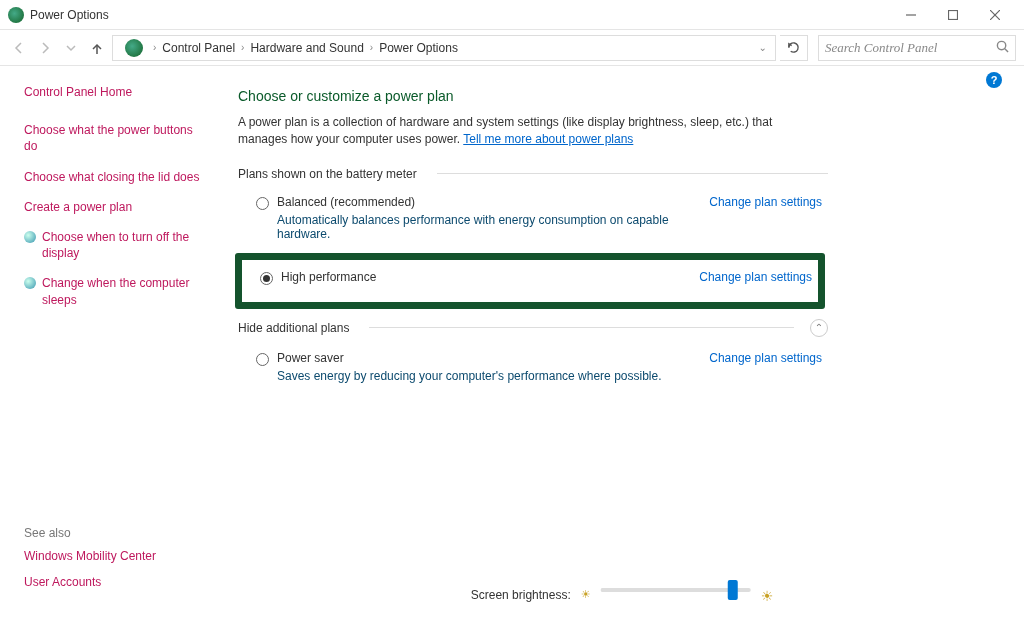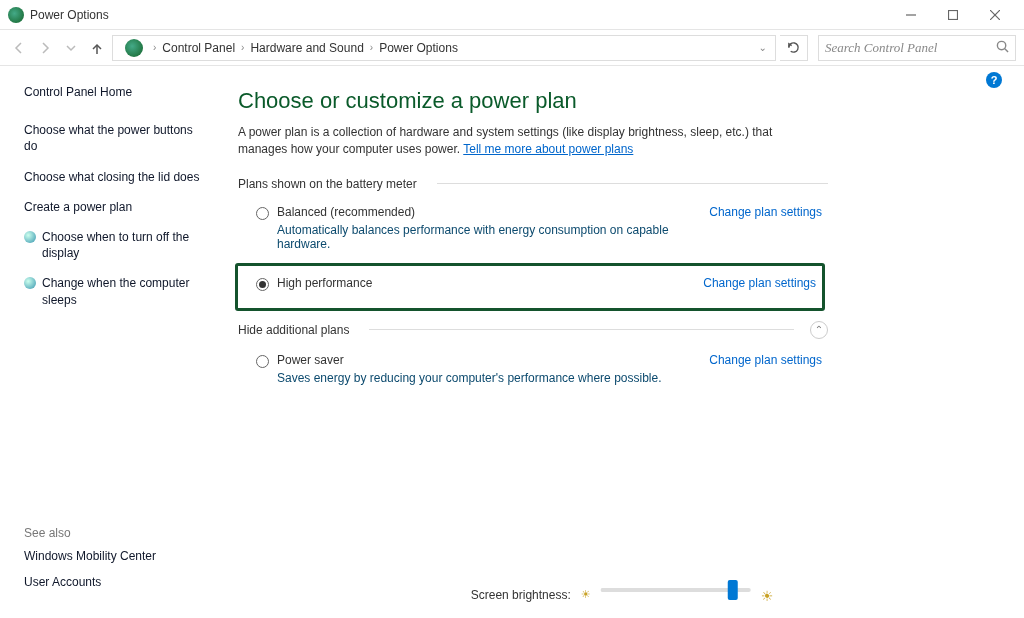--- a/index.html
+++ b/index.html
@@ -93,21 +93,21 @@
       top: 6px; right: -782px;
       width: 16px; height: 16px;
       background: #0078d4;
       color: #fff;
       border-radius: 50%;
       display: flex; align-items: center; justify-content: center;
       font-size: 11px; font-weight: bold;
     }
     .side-link {
       display: flex; align-items: flex-start; gap: 6px;
-      color: #0f172a;
+      color: #be185d;
       margin-bottom: 14px;
       line-height: 1.35;
       cursor: pointer;
     }
     .side-link.home { font-weight: 400; margin-bottom: 22px; }
     .side-bullet {
       width: 12px; height: 12px; flex-shrink: 0;
       margin-top: 2px;
       border-radius: 50%;
       background: radial-gradient(circle at 35% 35%, #cfe 0%, #5ab 80%);
@@ -118,42 +118,42 @@
       position: absolute;
       bottom: 18px; left: 24px;
     }
     .seealso-h { color: #777; margin-bottom: 8px; }
     .seealso .side-link { margin-bottom: 10px; }
     .main {
       flex: 1;
       padding: 22px 28px 12px 18px;
       position: relative;
     }
-    .page-title { color: #0a5a2a; font-size: 22px; font-weight: 400; margin-bottom: 10px; }
+    .page-title { color: #0a5a2a; font-size: 14px; font-weight: 400; margin-bottom: 10px; }
     .page-desc { color: #333; line-height: 1.45; max-width: 580px; margin-bottom: 18px; }
     .page-desc a { color: #0066cc; text-decoration: underline; }
     .section-hd {
       color: #333; font-size: 12px;
       display: flex; align-items: center; gap: 16px;
       margin-bottom: 10px; max-width: 590px;
       position: relative;
     }
     .section-hd .rule { flex: 1; border-top: 1px solid #ddd; margin-left: 4px; }
     .expand-btn {
       width: 18px; height: 18px; border: 1px solid #ccc; border-radius: 50%;
       display: flex; align-items: center; justify-content: center;
       color: #777; font-size: 10px;
     }
     .plan {
       display: flex; align-items: flex-start;
       padding: 4px 6px 8px 18px;
       max-width: 590px;
     }
     .plan.highlighted {
-      border: 3px solid #14532d;
+      border: 7px solid #14532d;
       border-radius: 3px;
       padding: 10px 6px 14px 18px;
       margin: 4px 0 10px -3px;
     }
     .radio {
       width: 13px; height: 13px; border: 1px solid #666; border-radius: 50%;
       margin-right: 8px; margin-top: 2px; flex-shrink: 0;
       display: flex; align-items: center; justify-content: center;
     }
     .radio.checked::after {

